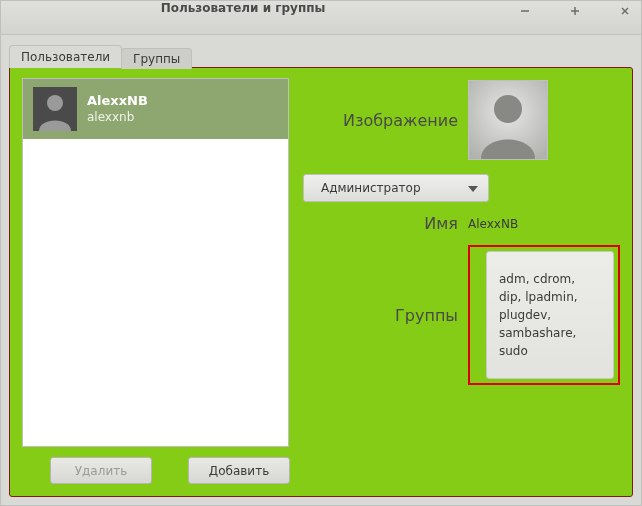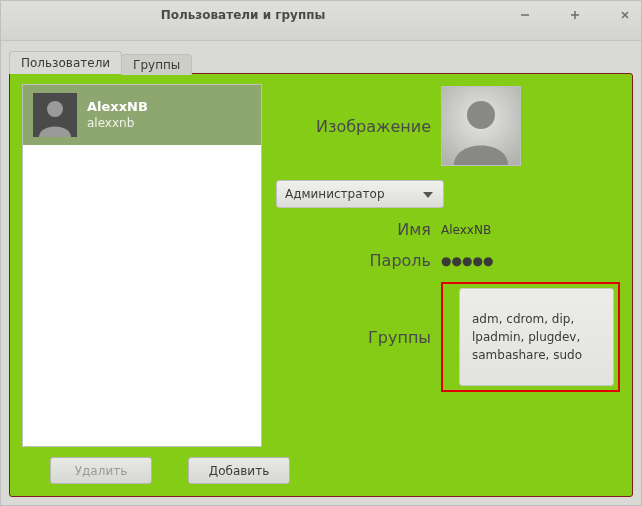--- a/index.html
+++ b/index.html
@@ -16,22 +16,22 @@
     height: 506px;
     background: #d9d9d6;
     display: flex;
     flex-direction: column;
     box-sizing: border-box;
     border: 1px solid #bfbfbd;
   }
   .titlebar {
     height: 27px;
     display: flex;
-    align-items: center;
-    padding: 0 6px 12px 0;
+    align-items: flex-start;
+    padding: 0 6px 6px 0;
     background: linear-gradient(#dfdfdc, #d3d3d0);
     border-bottom: 1px solid #c2c2bf;
     gap: 28px;
   }
   .titlebar .title {
     flex: 1;
     text-align: center;
     font-weight: bold;
     font-size: 12px;
     color: #4a4a48;
@@ -152,40 +152,40 @@
     overflow: hidden;
   }
   .dropdown {
     width: 150px;
     height: 26px;
     border: 1px solid #bfbfbd;
     background: linear-gradient(#f0f0ee, #dcdcd9);
     border-radius: 3px;
     display: flex;
     align-items: center;
-    padding: 0 8px;
+    padding: 0 17px;
     font-size: 12px;
     color: #3a3a38;
     position: relative;
   }
   .dropdown .tri {
     position: absolute;
     right: 10px;
     top: 50%;
     transform: translateY(-50%);
     color: #555;
   }
   .groups-row { align-items: center; margin-bottom: 0; }
   .groups-highlight {
     border: 2px solid #e10000;
     padding: 4px;
     box-sizing: border-box;
   }
   .groups-box {
-    width: 155px;
+    width: 128px;
     height: auto;
     min-height: 98px;
     border: 1px solid #c7c7c4;
     background: linear-gradient(#ecece9, #e2e2df);
     border-radius: 3px;
     padding: 18px 12px;
     font-size: 12px;
     color: #3a3a38;
     line-height: 1.5;
     box-sizing: border-box;
@@ -296,24 +296,20 @@
                   </svg>
               </span>
             </div>
           </div>
 
           <div class="detail-row">
             <div class="lbl">Имя</div>
             <div class="val">AlexxNB</div>
           </div>
 
-          <div class="detail-row">
-            <div class="lbl">Пароль</div>
-            <div class="val">●●●●●</div>
-          </div>
 
           <div class="detail-row groups-row">
             <div class="lbl">Группы</div>
             <div class="groups-highlight">
               <div class="groups-box">
                 <span>adm, cdrom, dip, lpadmin, plugdev, sambashare, sudo</span>
               </div>
             </div>
           </div>
 

